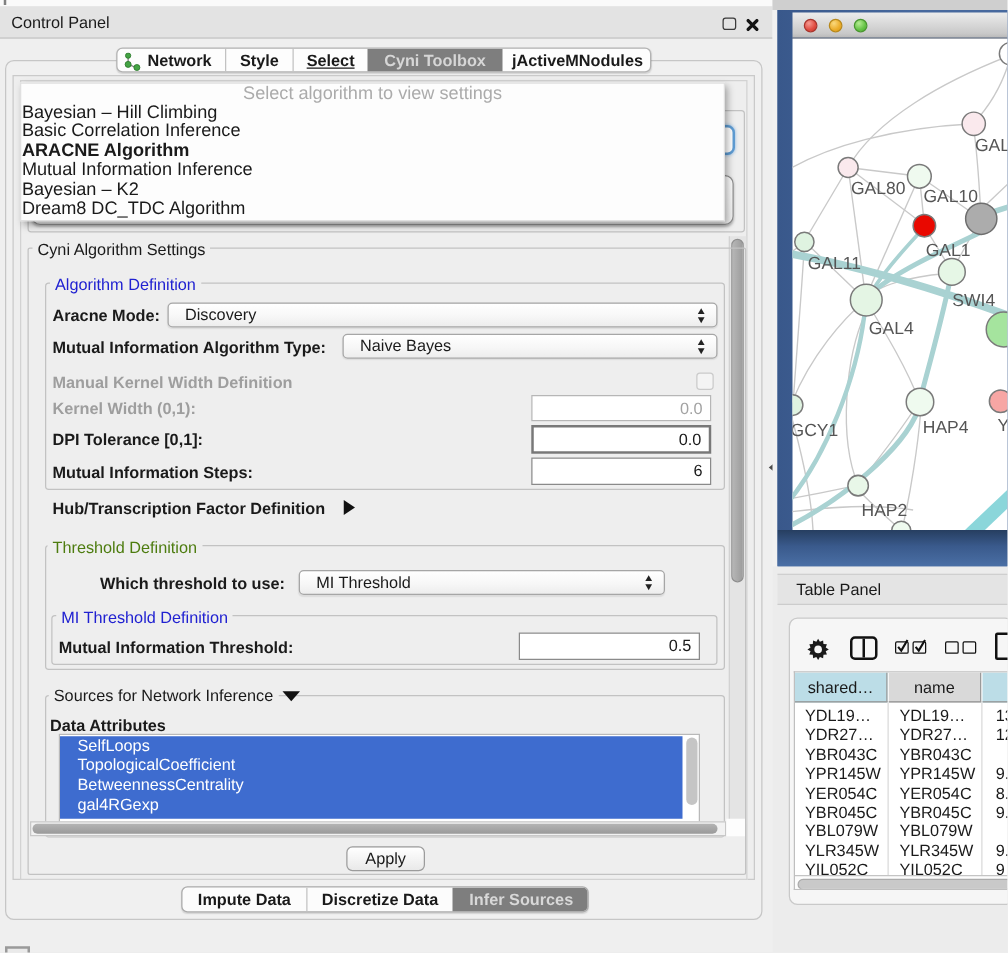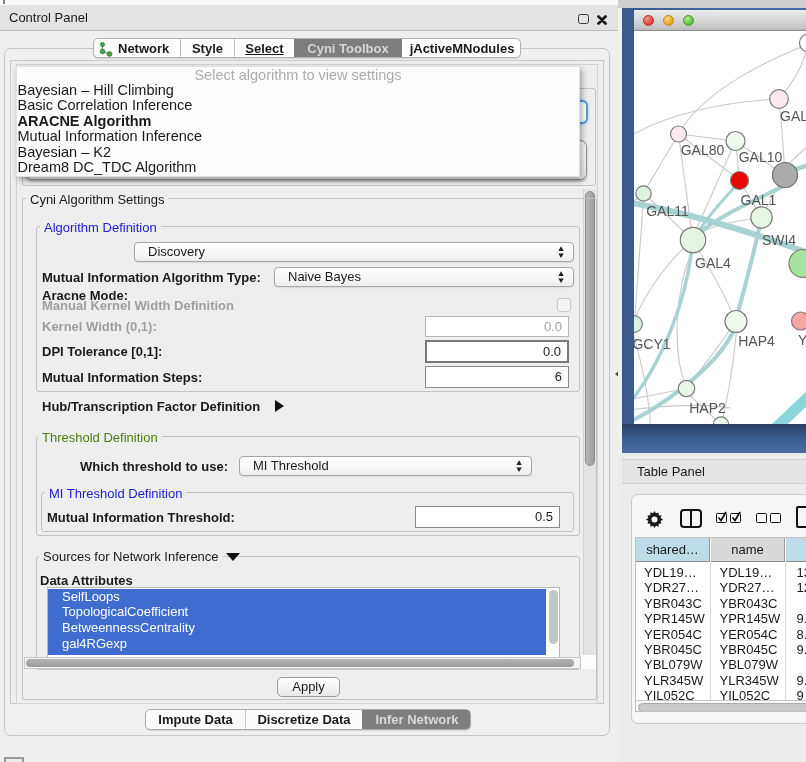--- a/index.html
+++ b/index.html
@@ -59,21 +59,21 @@
 
 <div class="abs" style="left:583px;top:189px;width:14px;height:470px;background:#E4E4E4;border-left:1px solid #D2D2D2;"></div>
 <div class="abs" style="left:584.5px;top:191px;width:10px;height:275px;background:linear-gradient(90deg,#B6B6B6,#9D9D9D);border-radius:5px;border:1px solid #8F8F8F;"></div>
 
 <div class="abs grp" style="left:22px;top:198px;width:575px;height:502px;border-radius:2px;"></div>
 <div class="gtitle" style="left:26px;top:193px;">Cyni Algorithm Settings</div>
 
 <div class="abs grp" style="left:36px;top:226px;width:544px;height:166px;"></div>
 <div class="gtitle" style="left:40px;top:221px;color:#2021D1;">Algorithm Definition</div>
 
-<div class="abs b" style="left:42px;top:245px;margin-top:43px;">Aracne Mode:</div>
+<div class="abs b" style="left:42px;top:245px;">Aracne Mode:</div>
 <div class="combo" style="left:134px;top:242px;width:440px;">Discovery<span class="arr">▲<br>▼</span></div>
 
 <div class="abs b" style="left:42px;top:270px;">Mutual Information Algorithm Type:</div>
 <div class="combo" style="left:274px;top:267px;width:300px;">Naive Bayes<span class="arr">▲<br>▼</span></div>
 
 <div class="abs b gray" style="left:42px;top:298px;">Manual Kernel Width Definition</div>
 <div class="abs" style="left:557px;top:298px;width:14px;height:14px;background:#F4F4F4;border:1px solid #CACACA;border-radius:3px;"></div>
 
 <div class="abs b gray" style="left:42px;top:319px;">Kernel Width (0,1):</div>
 <div class="field" style="left:425px;top:316px;width:144px;height:21px;border:1px solid #B6B6B6;color:#A3A3A3;line-height:19px;">0.0</div>
@@ -112,21 +112,21 @@
 
 <div class="abs" style="left:24px;top:657px;width:557px;height:12px;background:#F2F2F2;border:1px solid #C8C8C8;"></div>
 <div class="abs" style="left:581px;top:655px;width:15px;height:14px;background:#FDFDFD;"></div>
 <div class="abs" style="left:26px;top:658.5px;width:548px;height:8px;background:linear-gradient(180deg,#B4B4B4,#9A9A9A);border-radius:4px;"></div>
 
 <div class="abs" style="left:277px;top:677px;width:63px;height:20px;border:1px solid #9C9C9C;border-radius:5px;background:linear-gradient(180deg,#FFF,#E9E9E9);text-align:center;line-height:18px;">Apply</div>
 
 <div class="abs b" style="left:145px;top:709px;width:326px;height:21px;background:#FCFCFC;border:1px solid #ABABAB;border-radius:5px;box-shadow:0 1px 1px rgba(0,0,0,0.12);overflow:hidden;">
   <div class="abs" style="left:0;top:0;width:99px;height:21px;text-align:center;line-height:20px;">Impute Data</div>
   <div class="abs" style="left:99px;top:0;width:117px;height:21px;border-left:1px solid #C2C2C2;text-align:center;line-height:20px;">Discretize Data</div>
-  <div class="abs" style="left:216px;top:0;width:110px;height:21px;background:#7E7E7E;color:#D8D8D8;text-align:center;line-height:20px;">Infer Network</div>
+  <div class="abs" style="left:216px;top:0;width:110px;height:21px;background:#7E7E7E;color:#D8D8D8;text-align:center;line-height:20px;">Infer Sources</div>
 </div>
 
 <div class="abs" style="left:4px;top:757px;width:20px;height:10px;background:#EAEAEA;border:2px solid #9A9A9A;"></div>
 
 <div class="abs" style="left:16px;top:66px;width:564px;height:111px;background:#FDFDFD;border:1px solid #E0E0E0;box-shadow:2px 3px 6px rgba(0,0,0,0.35);font-size:14.5px;">
   <div style="text-align:center;color:#ABABAB;line-height:16px;">Select algorithm to view settings</div>
   <div style="padding-left:0.5px;line-height:15.42px;">Bayesian – Hill Climbing<br>Basic Correlation Inference<br><span class="b">ARACNE Algorithm</span><br>Mutual Information Inference<br>Bayesian – K2<br>Dream8 DC_TDC Algorithm</div>
 </div>
 
 <div class="abs" style="left:618px;top:0;width:188px;height:8px;background:#CFCFCF;"></div>

